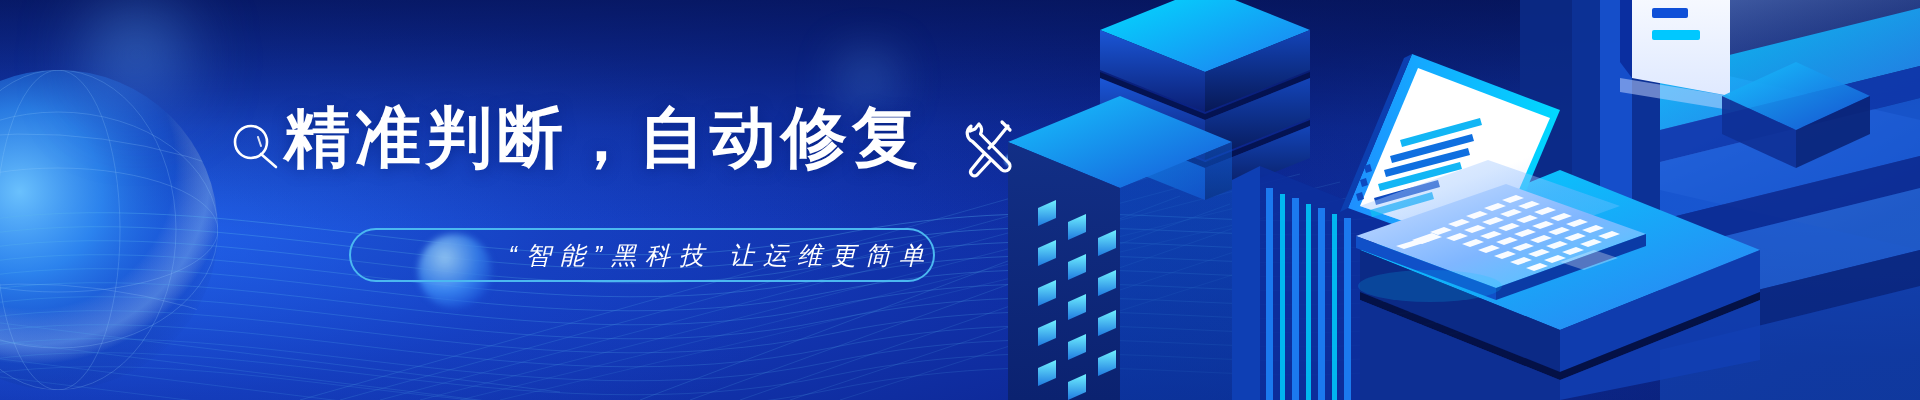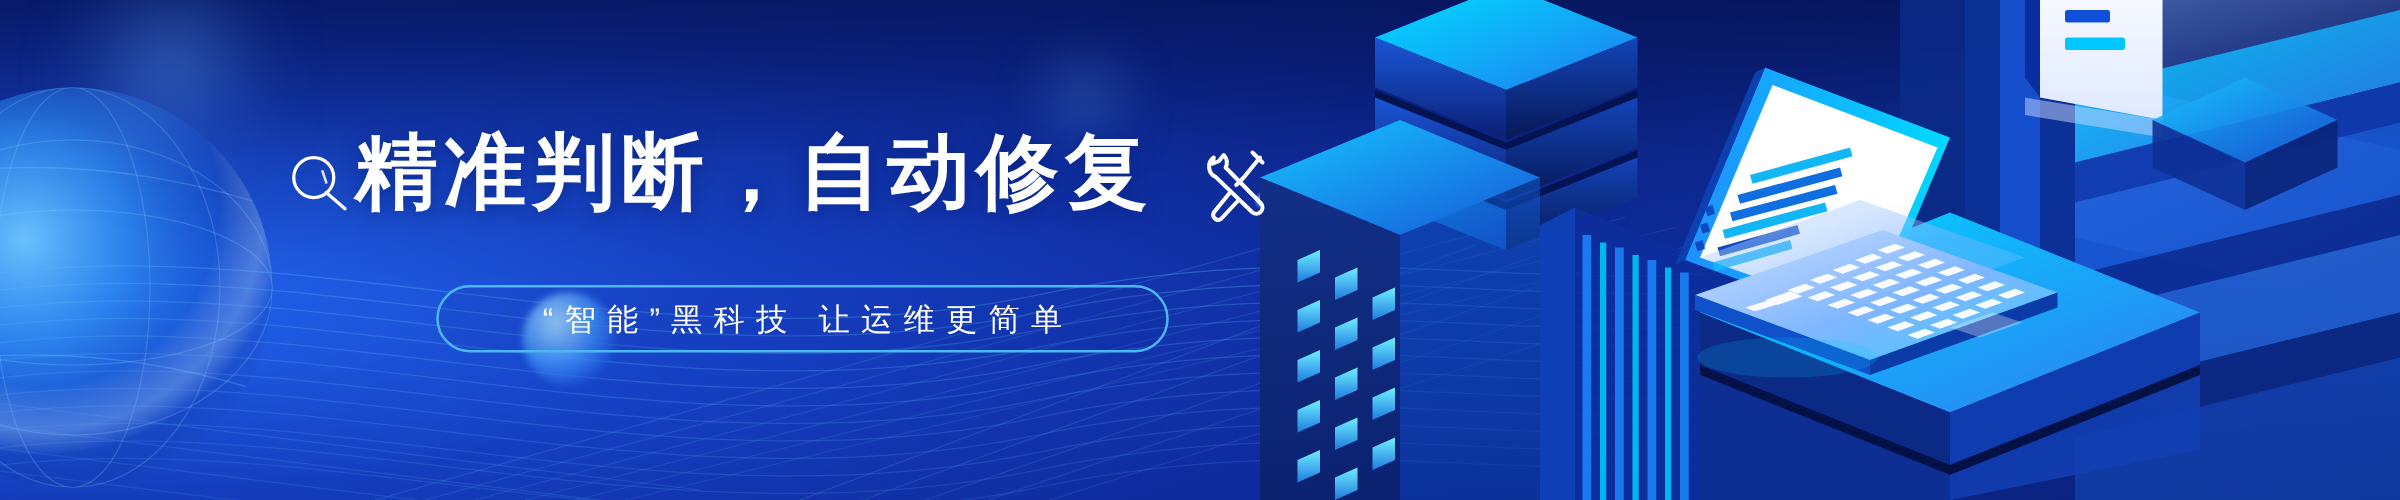--- a/index.html
+++ b/index.html
@@ -50,22 +50,23 @@
     text-shadow:0 2px 14px rgba(0,30,120,.55);
   }
   .mag-icon { position:absolute; left:228px; top:120px; }
   .wrench-icon { position:absolute; left:958px; top:118px; }
 
   
   .pill {
     position:absolute; left:349px; top:228px;
     width:586px; height:54px;
     border:2px solid #4bb8f0; border-radius:28px;
-    display:flex; align-items:center; justify-content:center;
+    display:flex; align-items:center; justify-content:flex-end;
     background:rgba(14,45,150,.12);
+    font-style:italic;
   }
   .pill-text {
     color:#ffffff; font-size:25px; letter-spacing:9px;
     white-space:nowrap; padding-left:9px;
     font-family:"Liberation Sans","DejaVu Sans",sans-serif;
   }
 
   
   .illus { position:absolute; right:0; top:0; width:960px; height:400px; }
   svg { display:block; }

